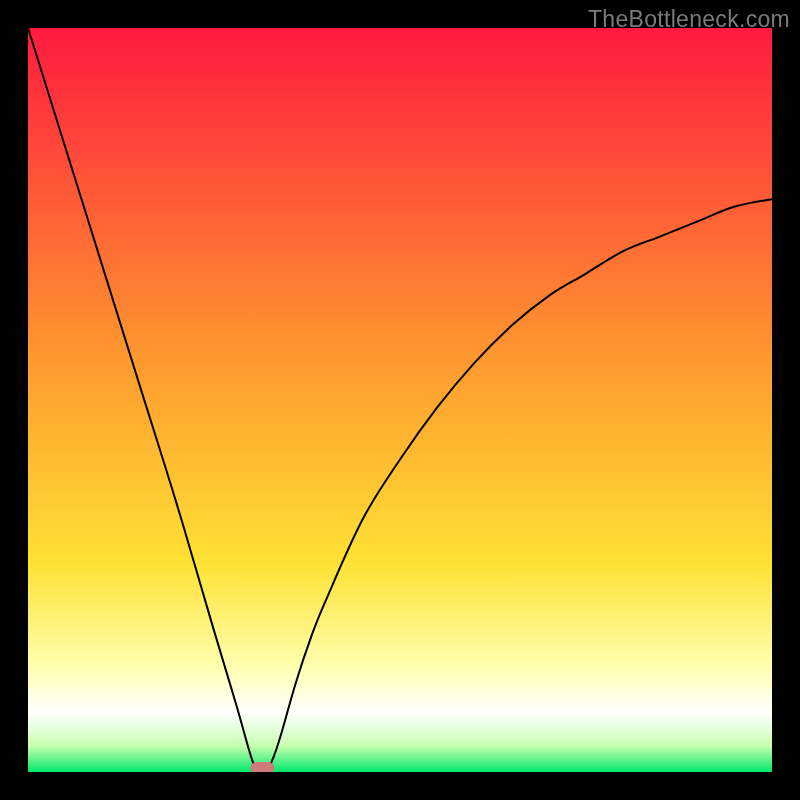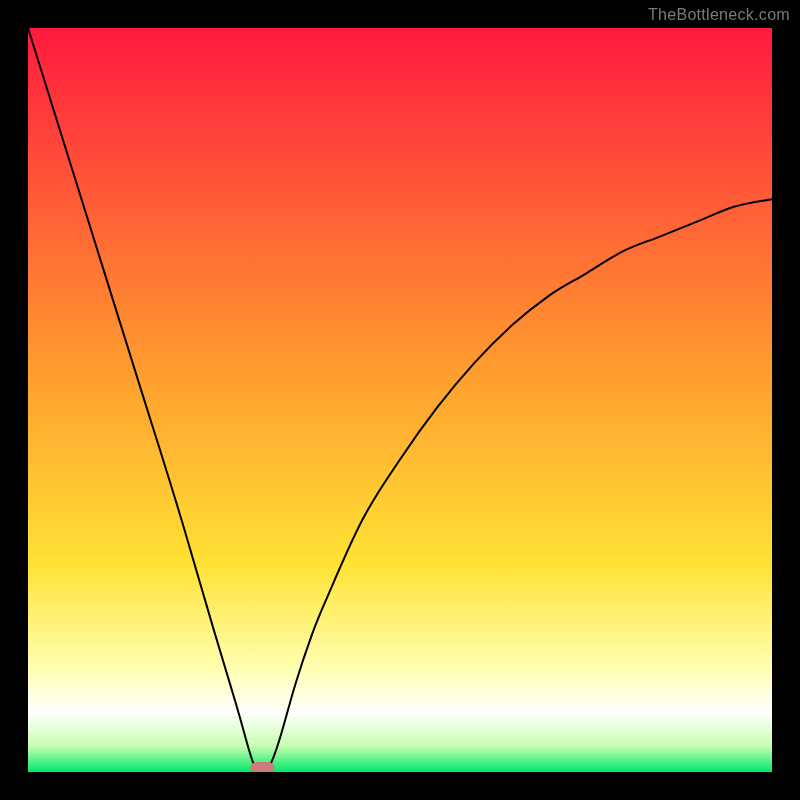--- a/index.html
+++ b/index.html
@@ -23,21 +23,21 @@
     top: 28px;
     width: 744px;
     height: 744px;
     overflow: hidden;
   }
   .watermark {
     position: absolute;
     top: 6px;
     right: 10px;
     color: #7a7a7a;
-    font-size: 16px;
+    font-size: 23px;
     font-weight: 400;
     letter-spacing: 0.3px;
     z-index: 5;
   }
   svg {
     display: block;
   }
   .marker {
     fill: #cf7b7b;
   }

